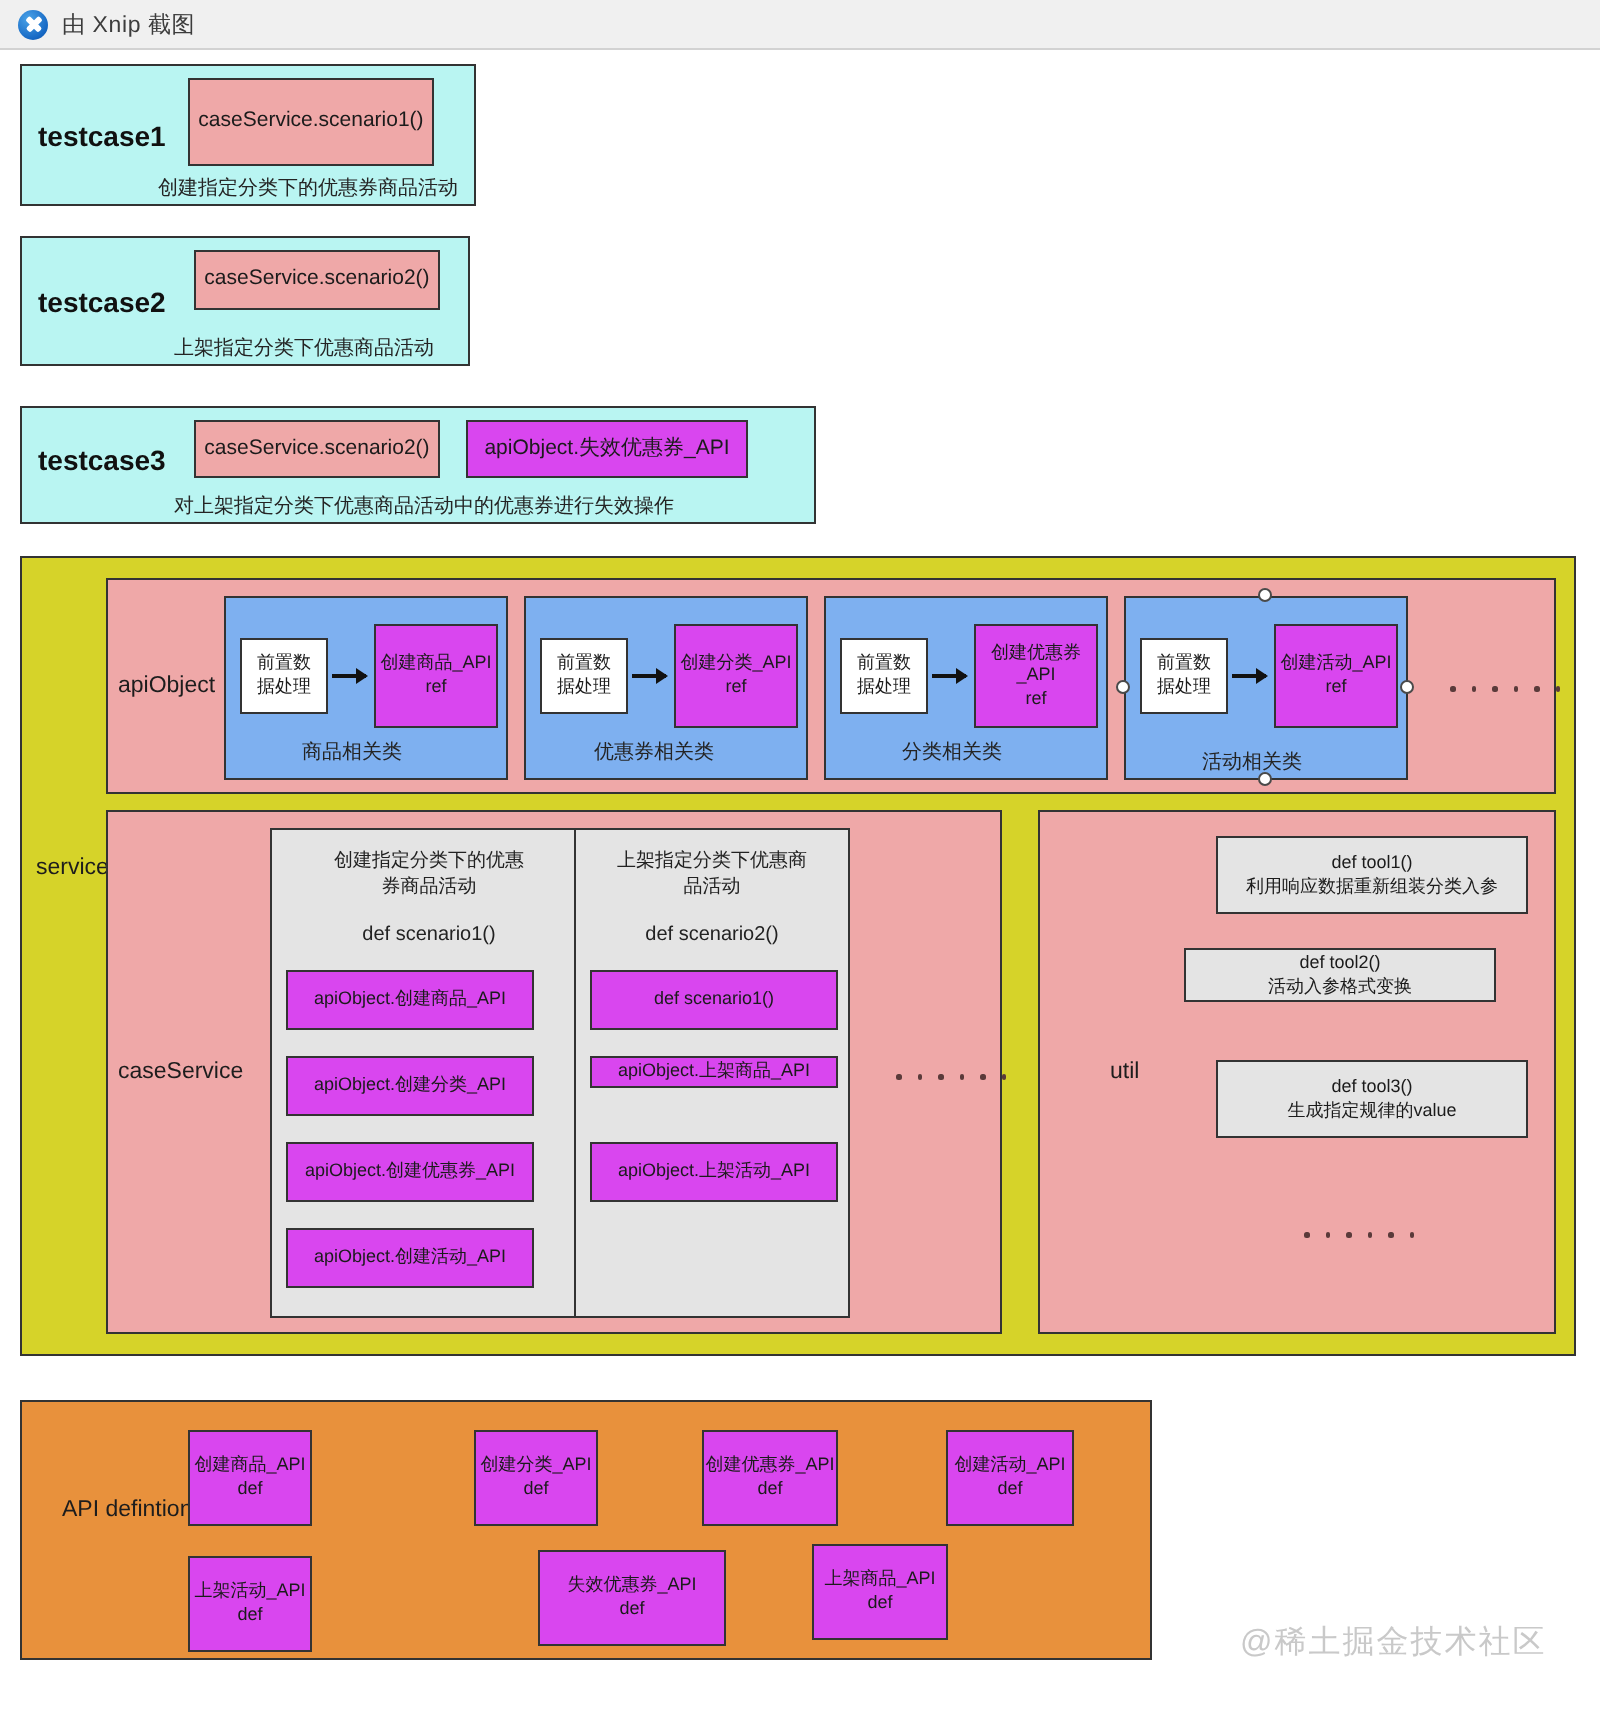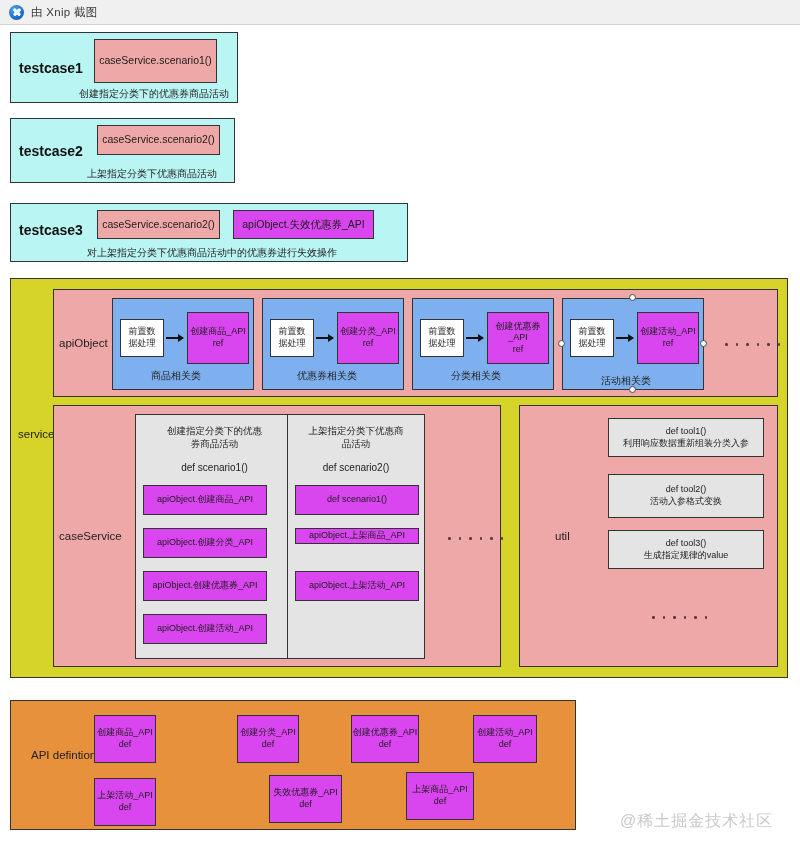--- a/index.html
+++ b/index.html
@@ -235,21 +235,21 @@
       </div>
     </div>
 
     <div class="box red" style="left:508px; top:126px; width:259px; height:262px;">
       <span class="sect-label" style="left:35px; top:124px;">util</span>
 
       <div class="box grey ctr col" style="left:88px; top:12px; width:156px; height:39px;">
         <span class="tag-sm">def tool1()</span>
         <span class="tag-sm">利用响应数据重新组装分类入参</span>
       </div>
-      <div class="box grey ctr col" style="left:88px; top:68px; width:156px; height:44px;">
+      <div class="box grey ctr col" style="left:72px; top:68px; width:156px; height:27px;">
         <span class="tag-sm">def tool2()</span>
         <span class="tag-sm">活动入参格式变换</span>
       </div>
       <div class="box grey ctr col" style="left:88px; top:124px; width:156px; height:39px;">
         <span class="tag-sm">def tool3()</span>
         <span class="tag-sm">生成指定规律的value</span>
       </div>
 
       <div class="dots" style="left:132px; top:210px;">
         <i></i>
@@ -279,21 +279,21 @@
     </div>
     <div class="box green ctr col" style="left:462px; top:14px; width:64px; height:48px;">
       <span class="tag-sm">创建活动_API</span>
       <span class="tag-sm">def</span>
     </div>
 
     <div class="box green ctr col" style="left:83px; top:77px; width:62px; height:48px;">
       <span class="tag-sm">上架活动_API</span>
       <span class="tag-sm">def</span>
     </div>
-    <div class="box green ctr col" style="left:258px; top:74px; width:73px; height:48px;">
+    <div class="box green ctr col" style="left:258px; top:74px; width:94px; height:48px;">
       <span class="tag-sm">失效优惠券_API</span>
       <span class="tag-sm">def</span>
     </div>
     <div class="box green ctr col" style="left:395px; top:71px; width:68px; height:48px;">
       <span class="tag-sm">上架商品_API</span>
       <span class="tag-sm">def</span>
     </div>
   </div>
 
   <div class="watermark" style="left:620px; top:811px;">@稀土掘金技术社区</div>

